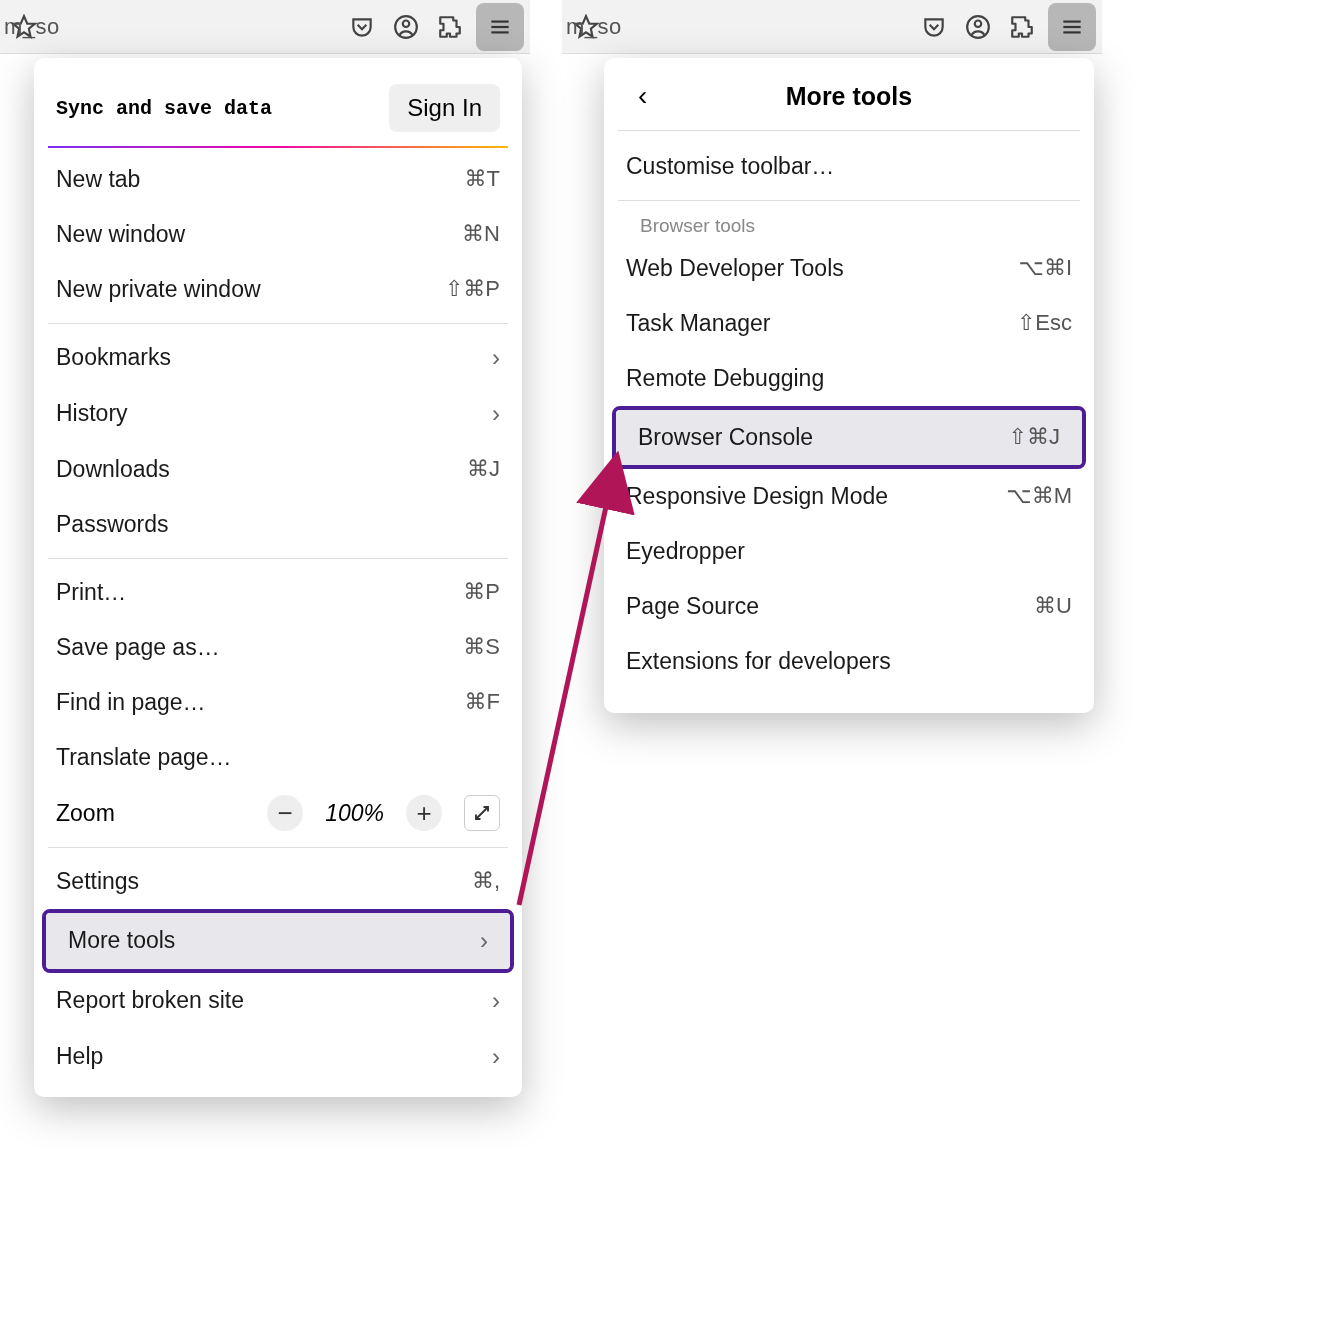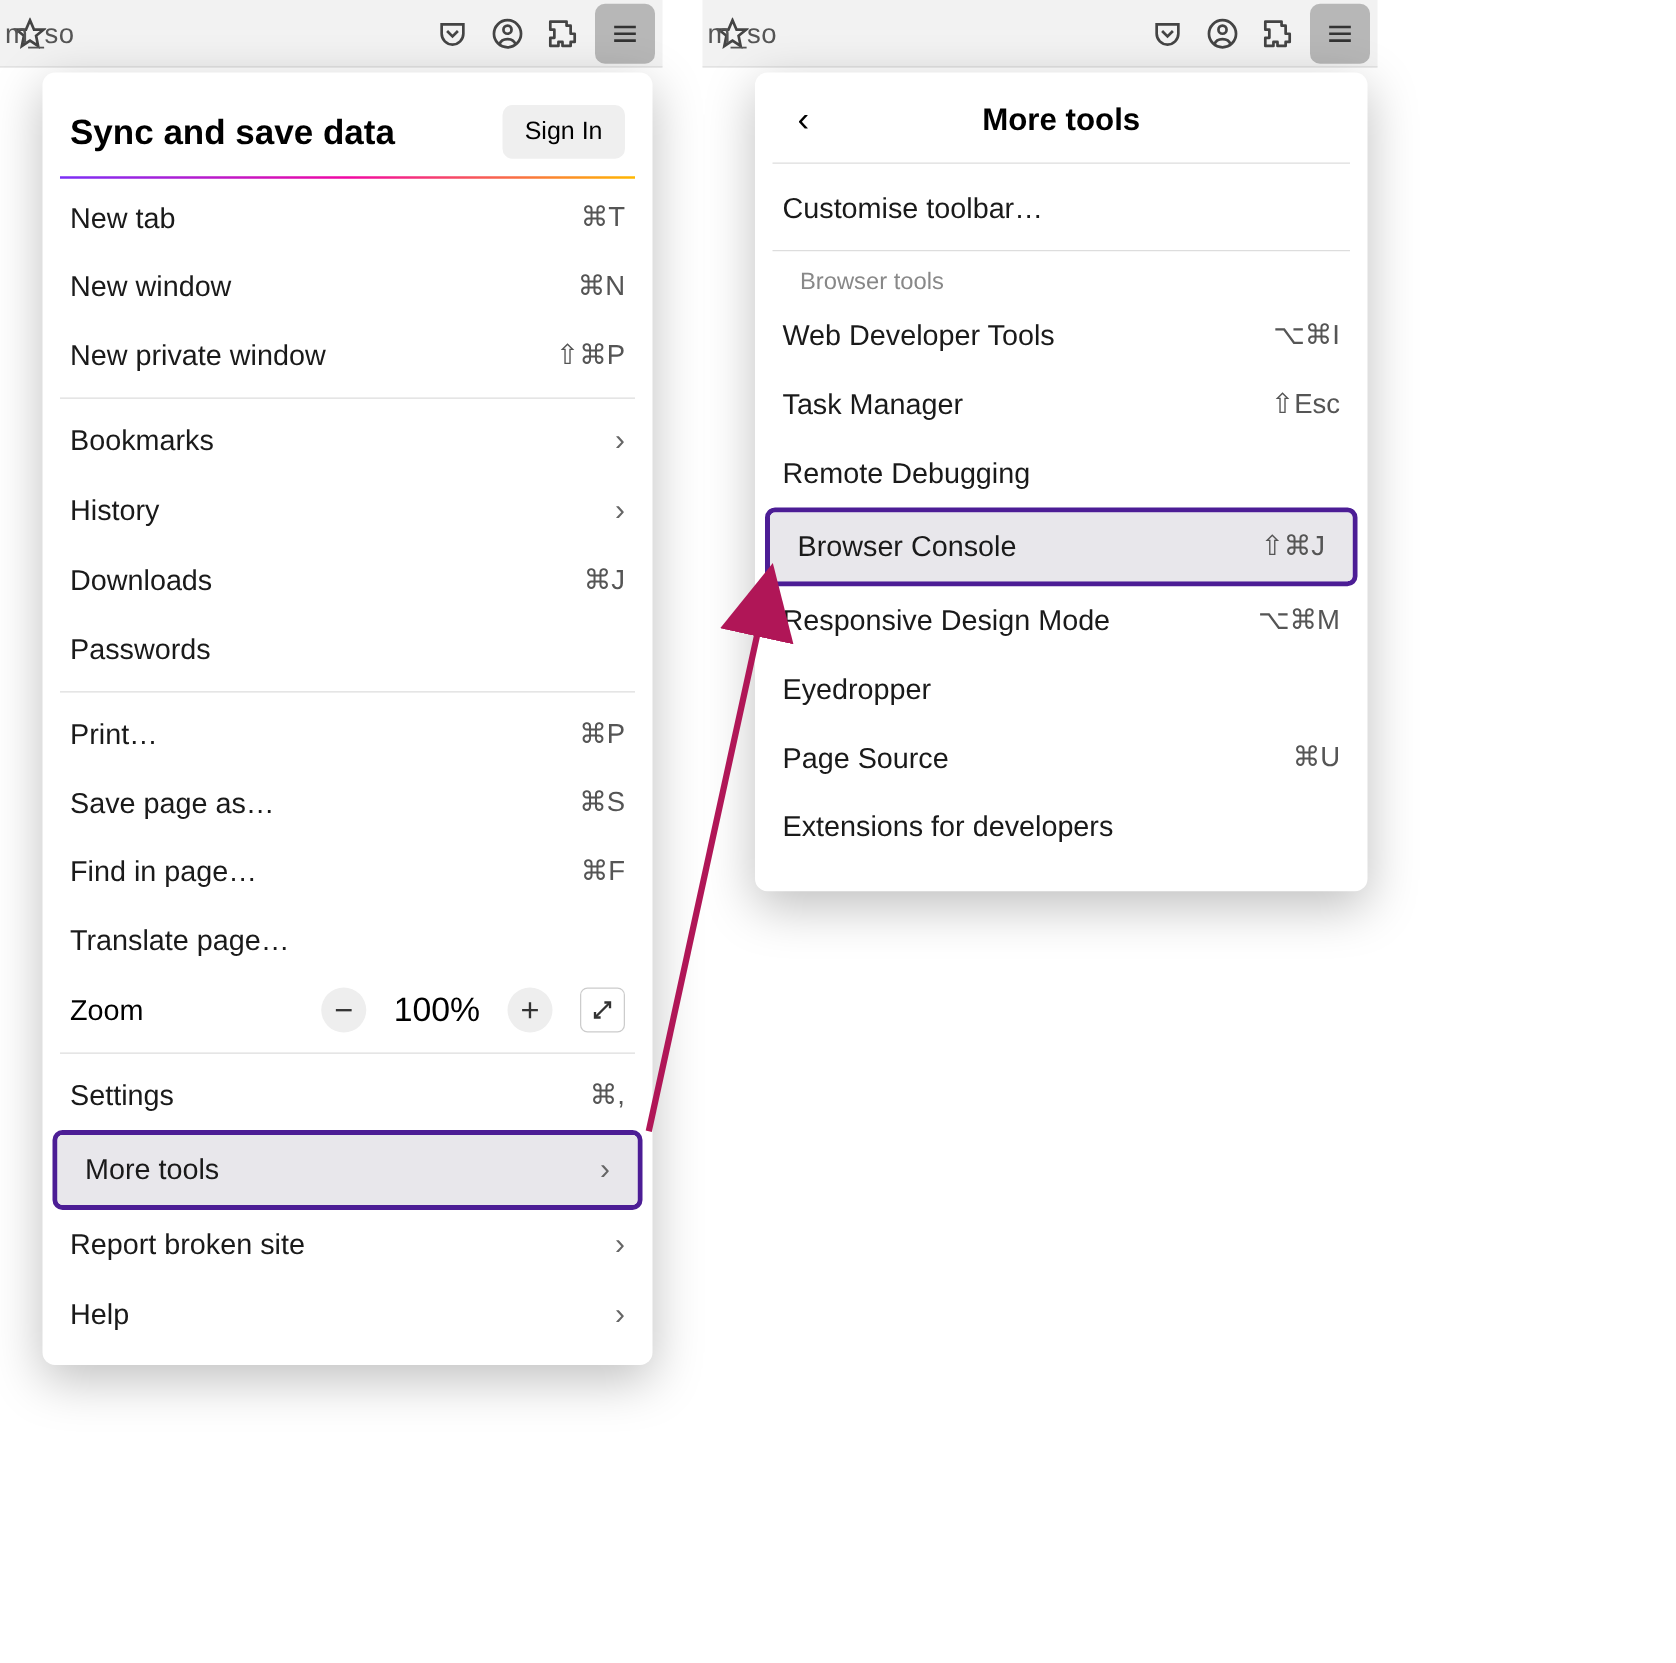--- a/index.html
+++ b/index.html
@@ -54,27 +54,27 @@
     box-shadow: 0 12px 40px rgba(0,0,0,0.25);
     padding: 12px 0;
   }
   .menu-left { left: 34px; top: 58px; width: 488px; }
   .menu-right { left: 604px; top: 58px; width: 490px; padding-bottom: 24px; }
 
   .sync-header {
     display: flex; justify-content: space-between; align-items: center;
     padding: 14px 22px 14px 22px;
   }
-  .sync-title { font-size: 28px; font-weight: 700; }
+  .sync-title { font-size: 20px; font-weight: 700; font-family: Liberation Mono, monospace; }
   .signin-btn {
     background: #efefef;
     border: none;
     border-radius: 8px;
     padding: 10px 18px;
-    font-size: 20px;
+    font-size: 24px;
     cursor: pointer;
   }
   .gradient-bar {
     height: 2px;
     background: linear-gradient(90deg, #7b2ff7, #f107a3, #ffb800);
     margin: 0 14px 4px 14px;
   }
   .menu-item {
     display: flex;
     justify-content: space-between;
@@ -103,21 +103,21 @@
   .zoom-ctrls { display: flex; align-items: center; gap: 22px; }
   .zoom-btn {
     width: 36px; height: 36px;
     border-radius: 50%;
     background: #eee;
     display: flex; align-items: center; justify-content: center;
     font-size: 26px; color: #333;
     cursor: pointer;
     border: none;
   }
-  .zoom-pct { font-size: 27px; }
+  .zoom-pct { font-size: 23px; font-style: italic; }
   .fullscreen-btn {
     width: 36px; height: 36px;
     border-radius: 6px;
     border: 1px solid #ccc;
     display: flex; align-items: center; justify-content: center;
     cursor: pointer;
     background: #fff;
   }
   .highlight-box {
     border: 4px solid #4c1d95;

